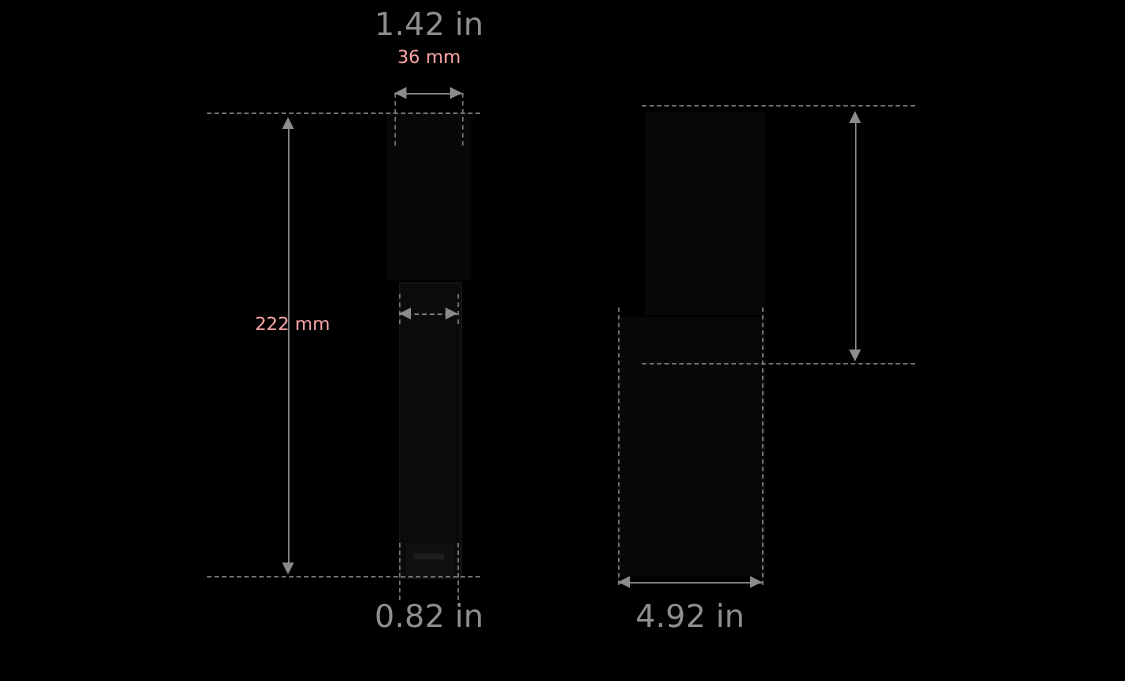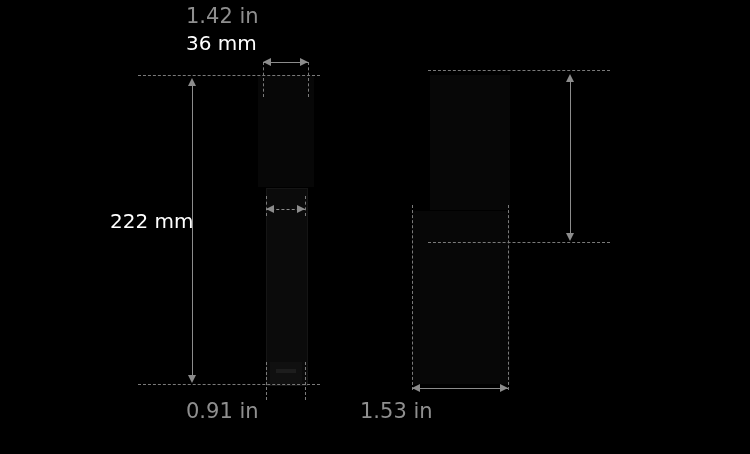--- a/index.html
+++ b/index.html
@@ -69,33 +69,33 @@
     background: #0b0b0b;
     border: 1px solid #151515;
   }
   .shape-dark {
     position: absolute;
     background: #070707;
   }
   .label {
     position: absolute;
     color: #8a8a8a;
-    text-align: left;
+    text-align: center;
     line-height: 1.25;
     white-space: nowrap;
   }
   .label .primary {
     display: block;
     font-size: 21px;
     color: #8f8f8f;
   }
   .label .secondary {
     display: block;
-    font-size: 20px;
-    color: #ffffff;
+    font-size: 12px;
+    color: #fca5a5;
     margin-top: 2px;
   }
 </style>
 </head>
 <body>
 
 <div id="canvas">
 
   <div class="shape-dark" style="left:258px; top:75px; width:56px; height:112px;"></div>
   <div class="shape" style="left:266px; top:188px; width:40px; height:196px;"></div>
@@ -139,27 +139,27 @@
   <div class="ext-v" style="left:266px; top:196px; height:20px;"></div>
   <div class="ext-v" style="left:305px; top:196px; height:20px;"></div>
   <div class="meas-h" style="left:266px; top:209px; width:39px; border-top:1px dashed #8c8c8c;"></div>
   <div class="arrow arrow-left" style="left:266px; top:205px;"></div>
   <div class="arrow arrow-right" style="left:297px; top:205px;"></div>
 
   <div class="ext-v" style="left:266px; top:362px; height:38px;"></div>
   <div class="ext-v" style="left:305px; top:362px; height:38px;"></div>
 
   <div class="label" style="left:186px; top:398px; width:200px;">
-    <span class="primary">0.91 in</span>
+    <span class="primary">0.82 in</span>
   </div>
 
   <div class="ext-v" style="left:412px; top:205px; height:185px;"></div>
   <div class="ext-v" style="left:508px; top:205px; height:185px;"></div>
 
   <div class="meas-h" style="left:412px; top:388px; width:96px;"></div>
   <div class="arrow arrow-left" style="left:412px; top:384px;"></div>
   <div class="arrow arrow-right" style="left:500px; top:384px;"></div>
 
   <div class="label" style="left:360px; top:398px; width:200px;">
-    <span class="primary">1.53 in</span>
+    <span class="primary">4.92 in</span>
   </div>
 
 </div>
 
 </body></html>

